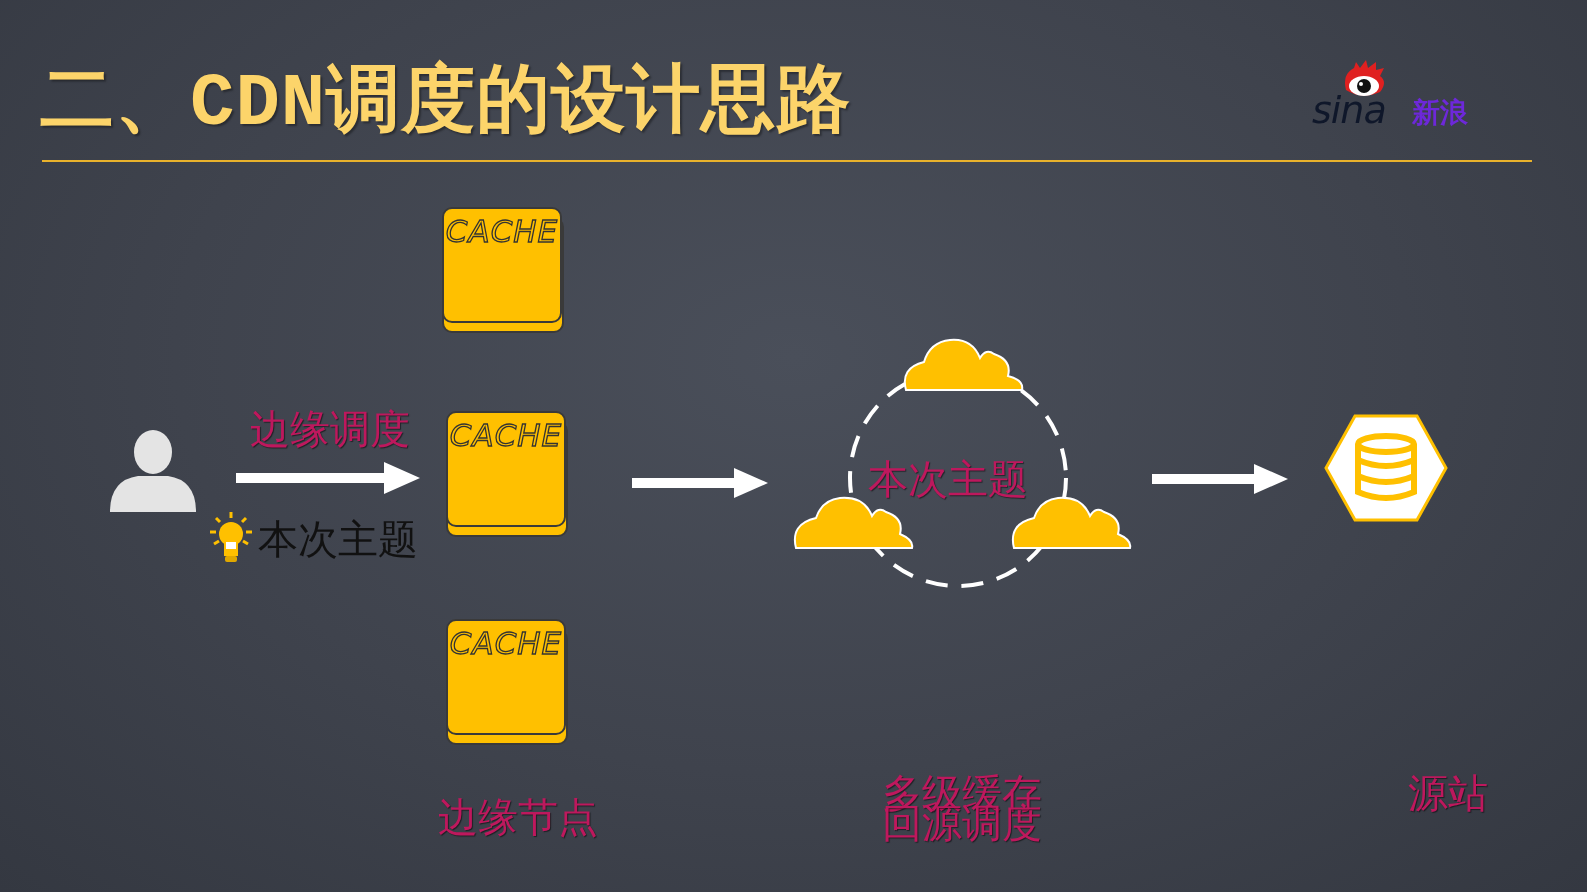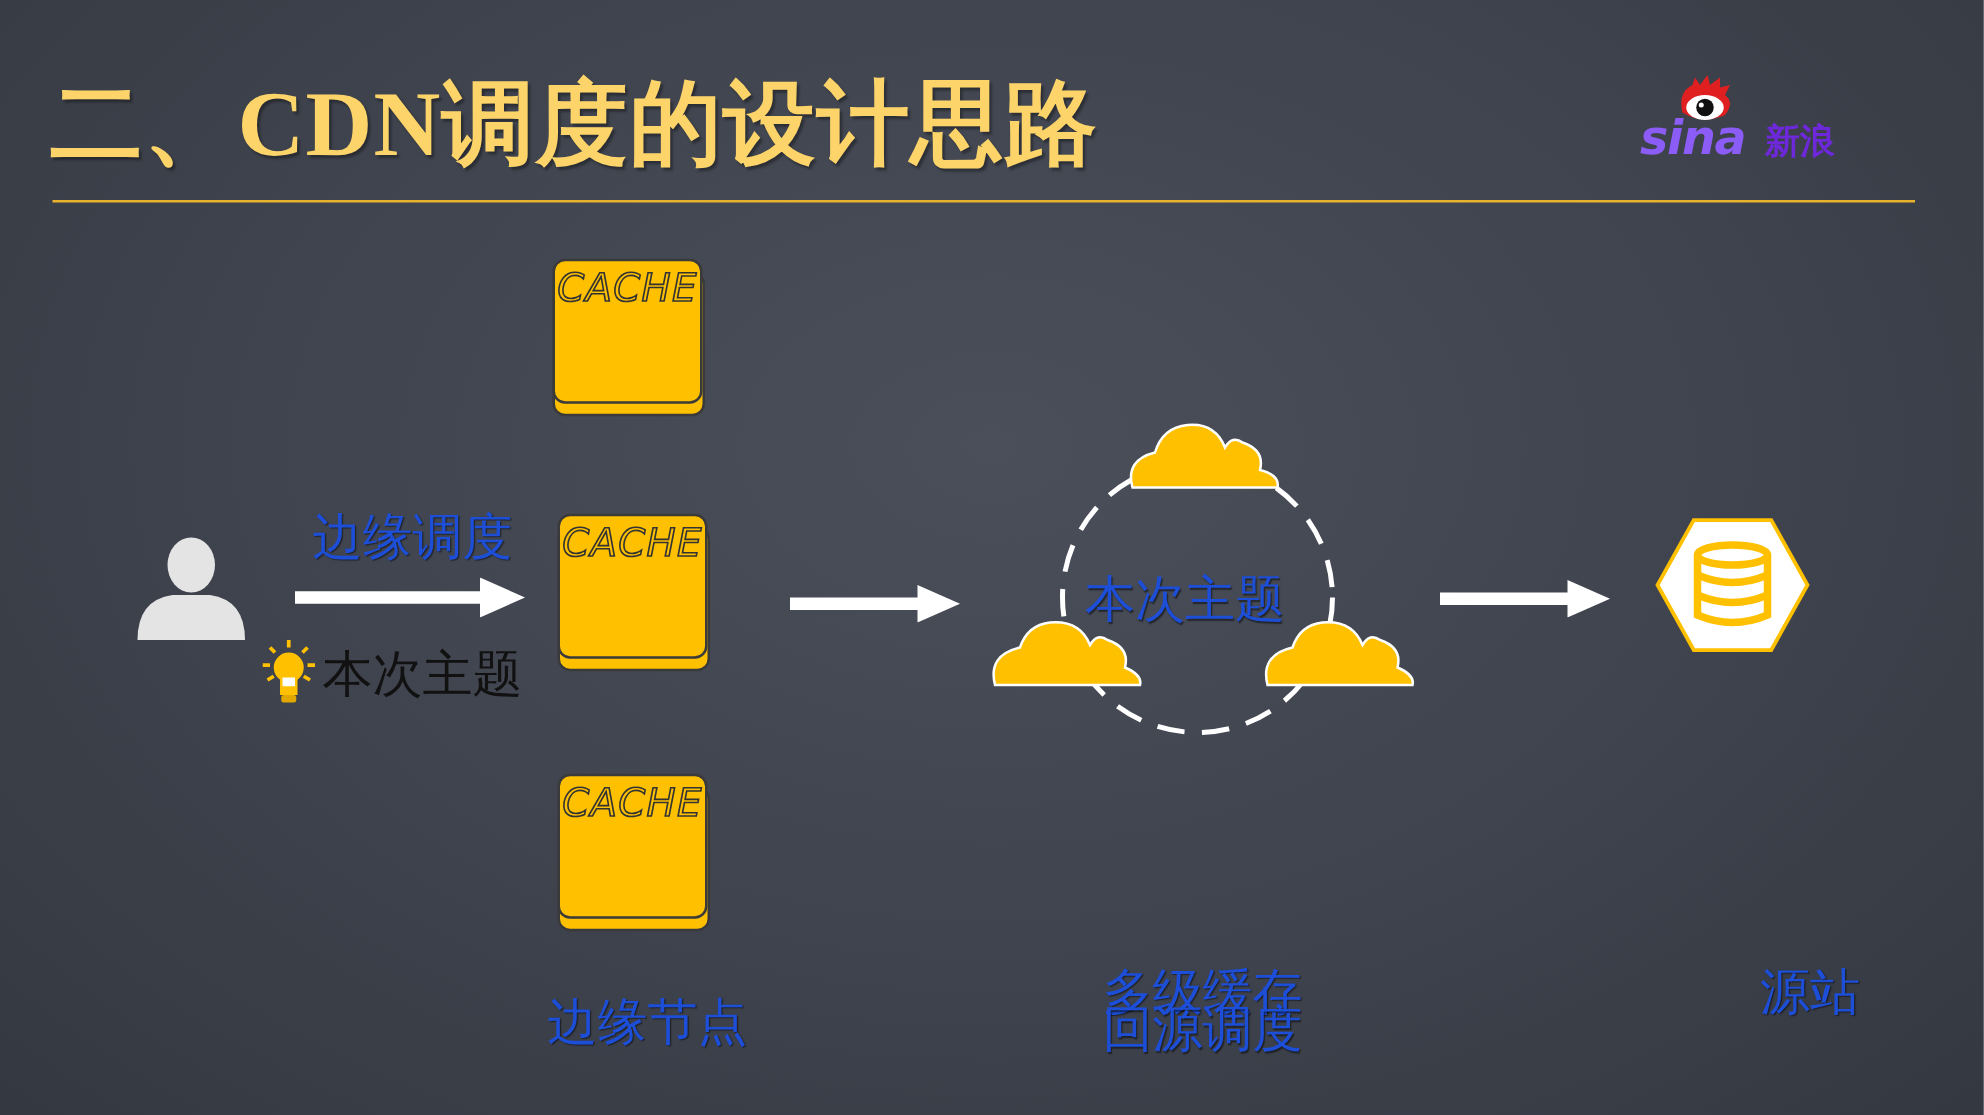--- a/index.html
+++ b/index.html
@@ -1,24 +1,24 @@
 <!DOCTYPE html>
 <html><head>
 <meta charset="utf-8">
 <style>
   html,body{margin:0;padding:0;}
   body{width:1587px;height:892px;overflow:hidden;position:relative;
     background:radial-gradient(ellipse at 50% 40%, #4a4f5a 0%, #3f434d 55%, #343841 100%);
     font-family:"DejaVu Serif","Liberation Serif",serif;}
   .abs{position:absolute;}
   .title{left:40px;top:50px;font-size:74px;font-weight:bold;color:#fcd46a;letter-spacing:1px;
-    font-family:Liberation Serif, serif;white-space:nowrap;
+    font-family:Liberation Mono, monospace;white-space:nowrap;
     text-shadow:2px 2px 2px rgba(0,0,0,0.35);}
   .rule{left:42px;top:160px;width:1490px;height:2px;background:#e9b22c;}
-  .label{color:#1d4ed8;font-size:40px;white-space:nowrap;
+  .label{color:#be185d;font-size:40px;white-space:nowrap;
     text-shadow:1px 1px 1px rgba(0,0,0,0.5);font-family:"DejaVu Serif",serif;text-align:center;}
   .cache{width:108px;height:126px;font-style:italic;}
   .cache .plate{position:absolute;left:0;top:0;width:120px;height:116px;background:#ffc000;
     border:2px solid #3a3a3a;border-radius:10px;box-sizing:border-box;}
   .cache .base{position:absolute;left:0;top:10px;width:122px;height:116px;background:#ffc000;
     border:2px solid #3a3a3a;border-radius:10px;box-sizing:border-box;}
   .cache .txt{position:absolute;left:0;top:6px;width:120px;text-align:center;font-size:31px;
     font-family:"DejaVu Sans",sans-serif;color:#ffc000;
     -webkit-text-stroke:1.3px #333;letter-spacing:1px;}
   .topic{color:#111;font-size:40px;font-family:"DejaVu Serif",serif;white-space:nowrap;text-align:center;}
@@ -28,21 +28,21 @@
 
 <div class="abs title">二、CDN调度的设计思路</div>
 
 <div class="abs" style="left:1312px;top:60px;width:180px;height:80px;">
   <svg width="80" height="44" viewBox="0 0 80 44" style="position:absolute;left:20px;top:0;">
     <path d="M14 30 Q10 14 22 8 L24 2 L28 8 L34 0 L36 8 L44 2 L44 10 L52 8 L48 16 Q56 22 48 32 Q30 40 14 30Z" fill="#e02020"></path>
     <ellipse cx="32" cy="26" rx="15" ry="10" fill="#fff"></ellipse>
     <circle cx="32" cy="26" r="7" fill="#111"></circle>
     <circle cx="29" cy="24" r="2" fill="#fff"></circle>
   </svg>
-  <div style="position:absolute;left:0;top:28px;font-family:'DejaVu Sans',sans-serif;font-weight:bold;font-style:italic;font-size:38px;color:#8b5cf6;letter-spacing:-1px;">sina</div>
+  <div style="position:absolute;left:0;top:28px;font-family:'DejaVu Sans',sans-serif;font-weight:normal;font-style:italic;font-size:38px;color:#0f172a;letter-spacing:-1px;">sina</div>
   <div style="position:absolute;left:100px;top:34px;font-family:'DejaVu Sans',sans-serif;font-weight:bold;font-size:28px;color:#6d28d9;">新浪</div>
 </div>
 
 <div class="abs rule"></div>
 
 <svg class="abs" style="left:108px;top:428px;" width="90" height="86" viewBox="0 0 90 86">
   <ellipse cx="45" cy="24" rx="19" ry="22" fill="#e4e4e4"></ellipse>
   <path d="M2 84 Q2 52 30 48 L60 48 Q88 52 88 84 Z" fill="#e4e4e4"></path>
 </svg>
 

